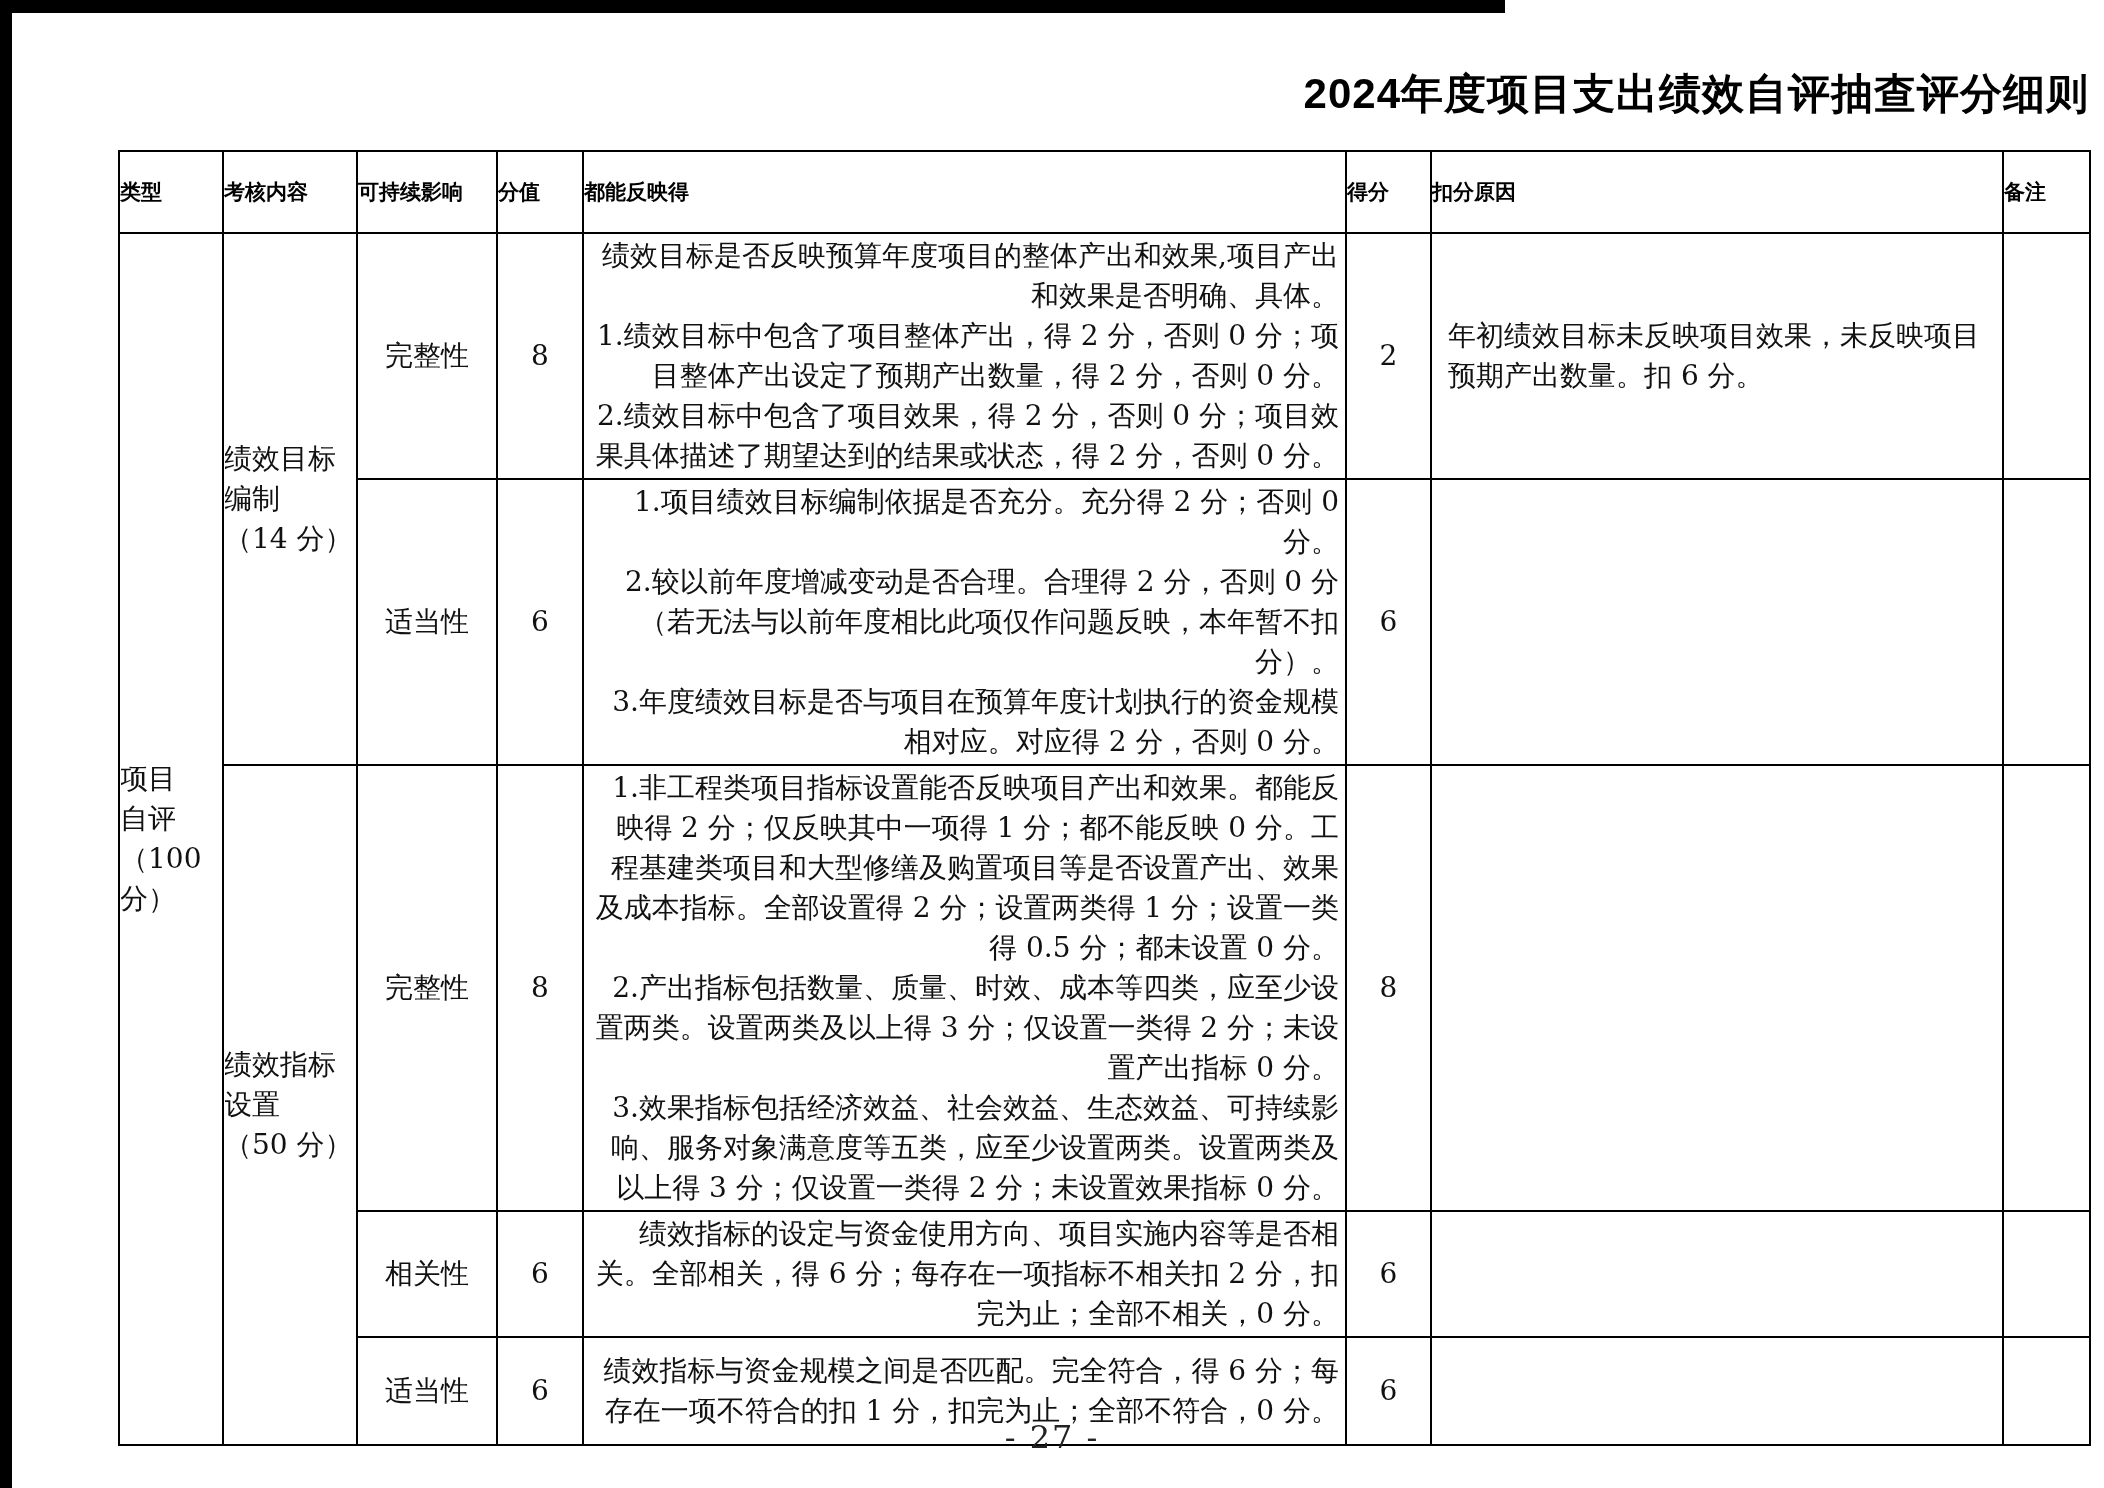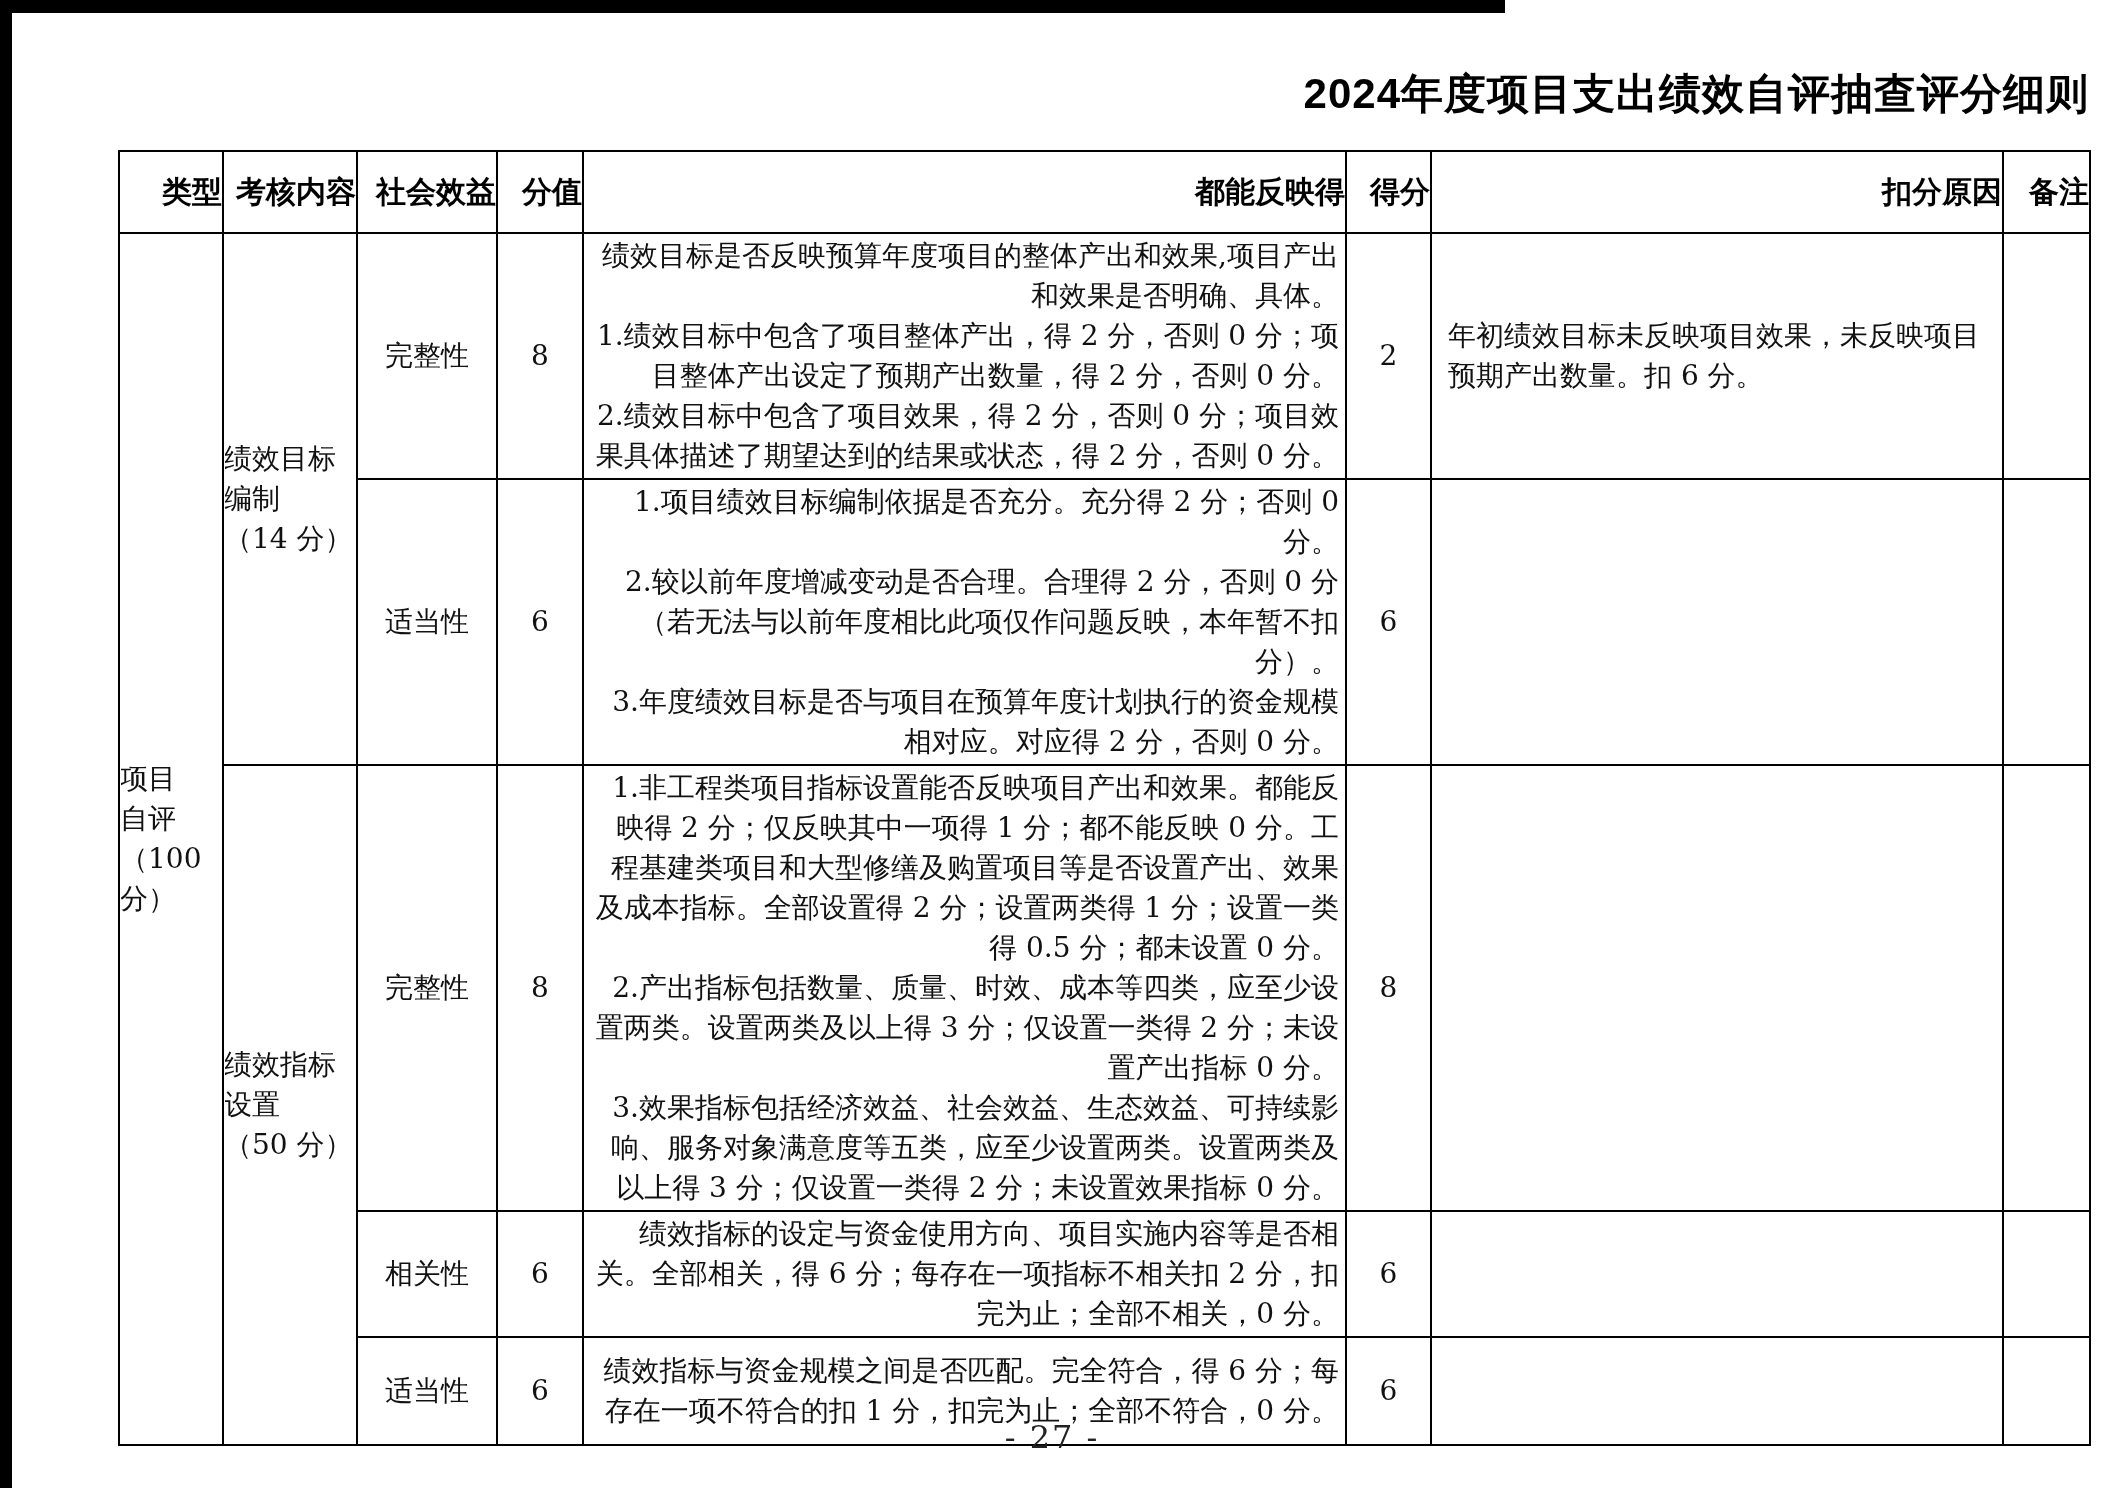--- a/index.html
+++ b/index.html
@@ -34,21 +34,21 @@
 
   .score-table th,.score-table td{
     border:2px solid #000;
     vertical-align:middle;
     font-size:28px;line-height:40px;
     padding:0;
     overflow:hidden;
   }
   .score-table th{
     font-family:"Liberation Sans","DejaVu Sans",sans-serif;
-    font-weight:700;font-size:30px;text-align:right;height:80px;color:#000;
+    font-weight:700;font-size:21px;text-align:left;height:80px;color:#000;
   }
   td.center{text-align:center;border-radius:32px;}
   td.multiline{white-space:pre-line;text-align:left;border-radius:20px;}
   td.criteria{
     text-align:right;vertical-align:middle;
     white-space:pre-line;
     padding:2px 6px 2px 9px;
   }
   td.deduction{
     text-align:left;vertical-align:middle;
@@ -81,21 +81,21 @@
       <col class="c-points">
     <col class="c-criteria">
       <col class="c-score">
       <col class="c-deduction">
       <col class="c-note">
   </colgroup>
   <tbody>
       <tr class="hdr">
     <th>类型</th>
     <th>考核内容</th>
-    <th>社会效益</th>
+    <th>可持续影响</th>
     <th>分值</th>
     <th>都能反映得</th>
     <th>得分</th>
     <th>扣分原因</th>
     <th>备注</th>
   </tr>
   <tr class="r1">
     <td class="multiline" rowspan="5">项目
 自评
 （100

